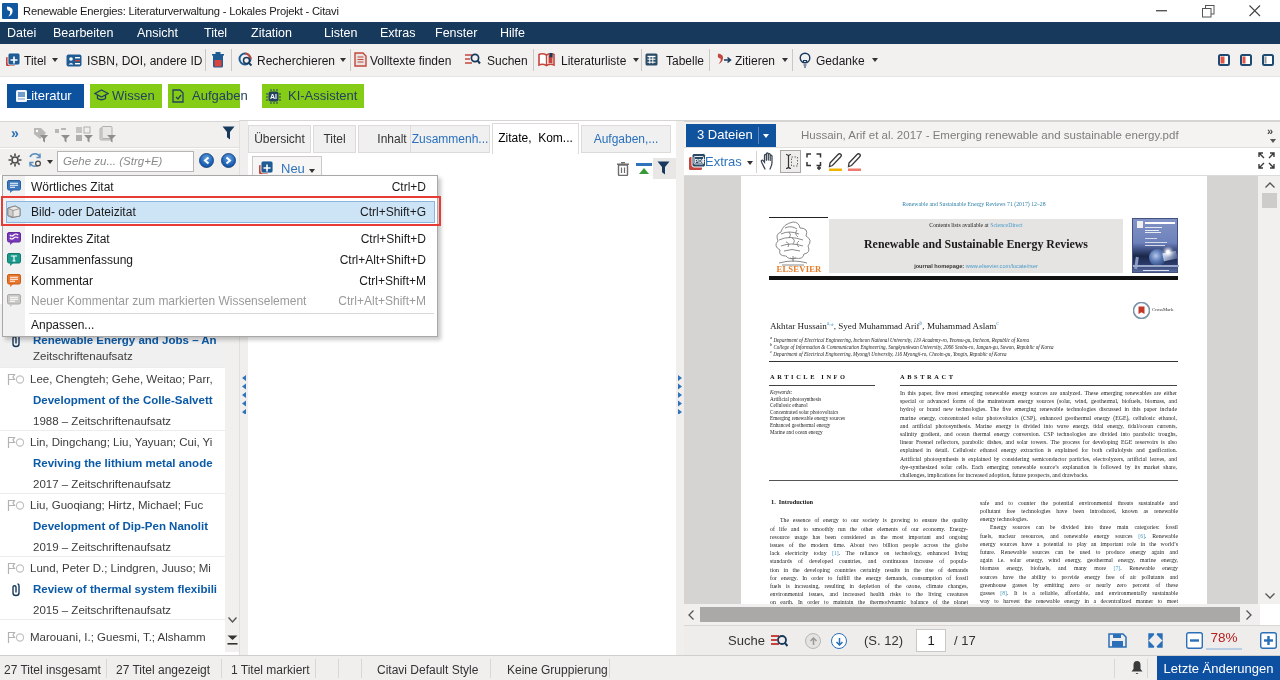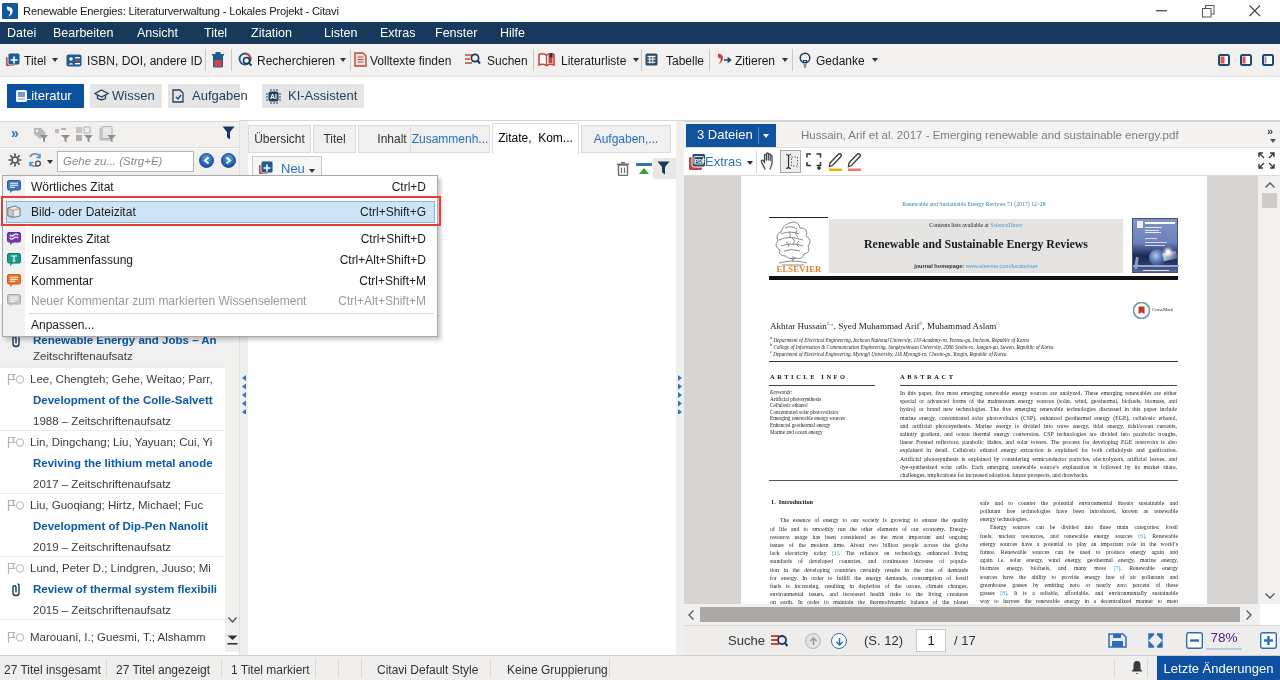--- a/index.html
+++ b/index.html
@@ -13,21 +13,21 @@
   #menubar { left:0; top:22px; width:1280px; height:22px; background:#17395c; }
   #menubar span { position:absolute; top:4px; font-size:12.5px; color:#fff; }
   #toolbar { left:0; top:44px; width:1280px; height:33px; background:#f2f1f0; border-bottom:1px solid #e6e5e4; }
   .tbtxt { position:absolute; top:10px; font-size:12px; color:#1a1a1a; white-space:nowrap; }
   .tbsep { position:absolute; top:5px; width:1px; height:22px; background:#c9c8c7; }
   .caret { position:absolute; width:0; height:0; border-left:3.5px solid transparent; border-right:3.5px solid transparent; border-top:4px solid #333; }
   .ticon { position:absolute; top:8px; }
 
   #maintabs { left:0; top:77px; width:1280px; height:43px; background:#fff; }
   .mtab { position:absolute; top:7px; height:24px; font-size:13px; line-height:24px; }
-  .mtab.inactive { background:#e5e5e5; color:#24425f; }
+  .mtab.inactive { background:#84cc16; color:#24425f; }
   .mtab.active { background:#0d529f; color:#fff; }
 
   #lp-row1 { left:0; top:121px; width:239px; height:27px; background:#f1f0ef; border-bottom:1px solid #e0dfde; border-top:1px solid #d6d5d4; }
   #lp-row2 { left:0; top:149px; width:239px; height:26px; background:#f1f0ef; }
   #listwrap { left:0; top:175px; width:225px; height:477px; background:#fff; overflow:hidden; }
   #listscroll { left:225px; top:175px; width:14px; height:477px; background:#f1f0ef; }
   #lsplit { left:239px; top:120px; width:9px; height:535px; background:#f0efee; border-top:1px solid #d6d5d4; border-left:1px solid #e2e1e0; }
   #midpanel { left:248px; top:120px; width:428px; height:535px; background:#fff; border-top:1px solid #d6d5d4; }
   #rsplit { left:676px; top:120px; width:8px; height:535px; background:#f0efee; border-top:1px solid #d6d5d4; }
   #rightpanel { left:684px; top:120px; width:596px; height:535px; background:#fff; border-top:1px solid #d6d5d4; }
@@ -649,21 +649,21 @@
         <rect x="4" y="9" width="11" height="6" fill="#2a6fb8"></rect>
         <rect x="5" y="2" width="8" height="4" fill="#2a6fb8"></rect>
       </svg>
     <svg class="abs" style="left:463px;top:6px" width="17" height="17">
         <path d="M7 2 H2 V7 L7 2M10 2 H15 V7 L10 2M7 15 H2 V10 L7 15M10 15 H15 V10 L10 15" fill="#2a6fb8" stroke="#2a6fb8" stroke-width="1.4"></path>
       </svg>
     <svg class="abs" style="left:502px;top:6px" width="17" height="17">
         <rect x="0.7" y="0.7" width="15.6" height="15.6" rx="2" fill="#fff" stroke="#2a6fb8" stroke-width="1.4"></rect>
         <rect x="4" y="7.3" width="9" height="2.4" fill="#2a6fb8"></rect>
       </svg>
-    <div class="abs" style="left:522px;top:4px;width:36px;height:20px;border-bottom:2px solid #b9cde4;color:#4c1d95;font-size:13.5px;text-align:center">78%</div>
+    <div class="abs" style="left:522px;top:4px;width:36px;height:20px;border-bottom:2px solid #b9cde4;color:#b91c1c;font-size:13.5px;text-align:center">78%</div>
     <svg class="abs" style="left:576px;top:6px" width="17" height="17">
         <rect x="0.7" y="0.7" width="15.6" height="15.6" rx="2" fill="#fff" stroke="#2a6fb8" stroke-width="1.4"></rect>
         <rect x="4" y="7.3" width="9" height="2.4" fill="#2a6fb8"></rect>
         <rect x="7.3" y="4" width="2.4" height="9" fill="#2a6fb8"></rect>
       </svg>
   </div>
 
   <div class="abs" id="statusbar">
     <div class="st" style="left:4px">27 Titel insgesamt</div>
     <div class="stsep" style="left:106px"></div>

